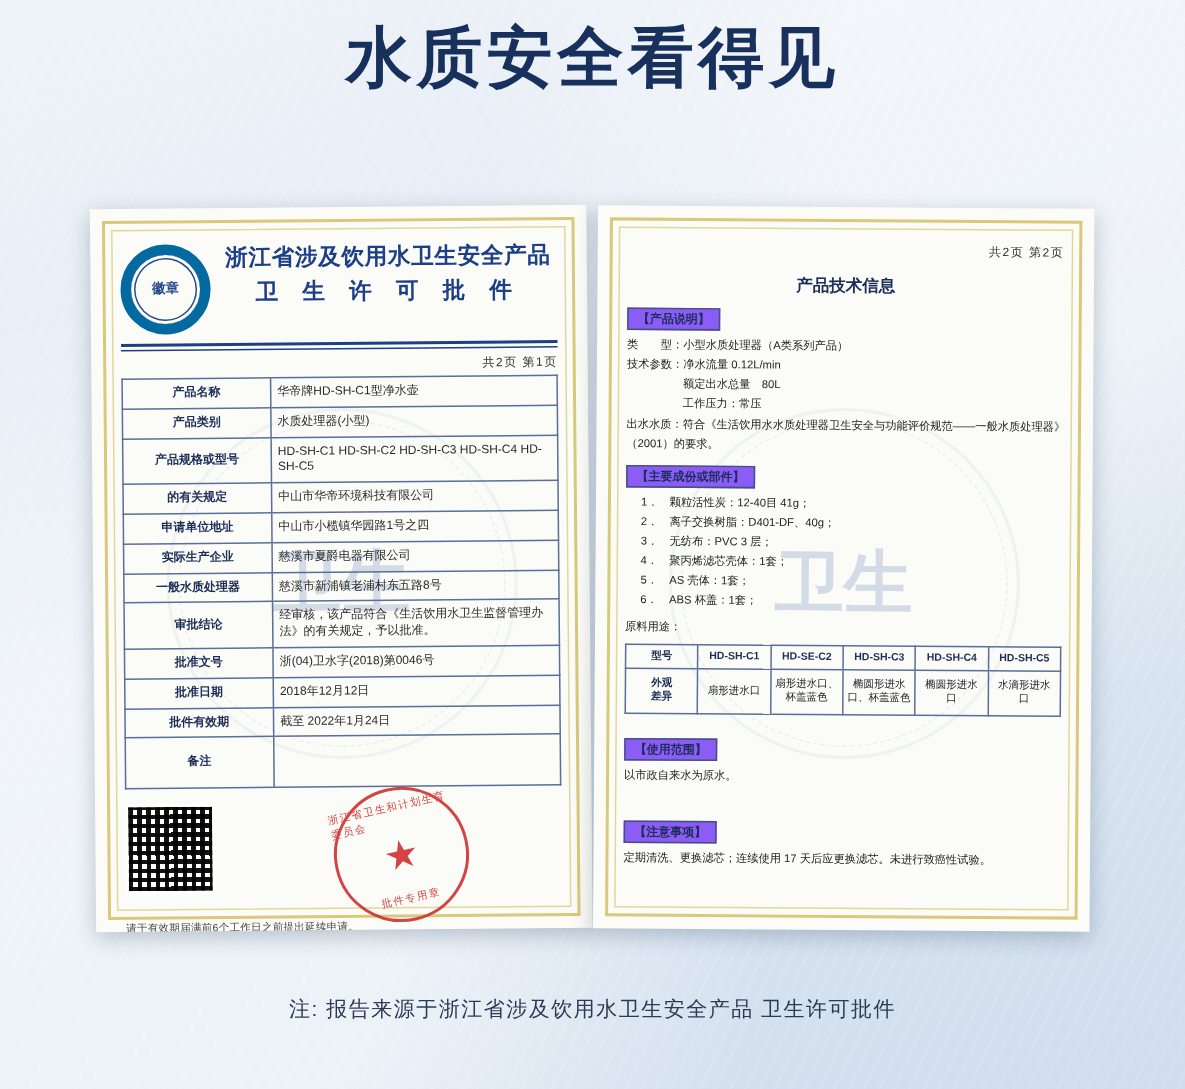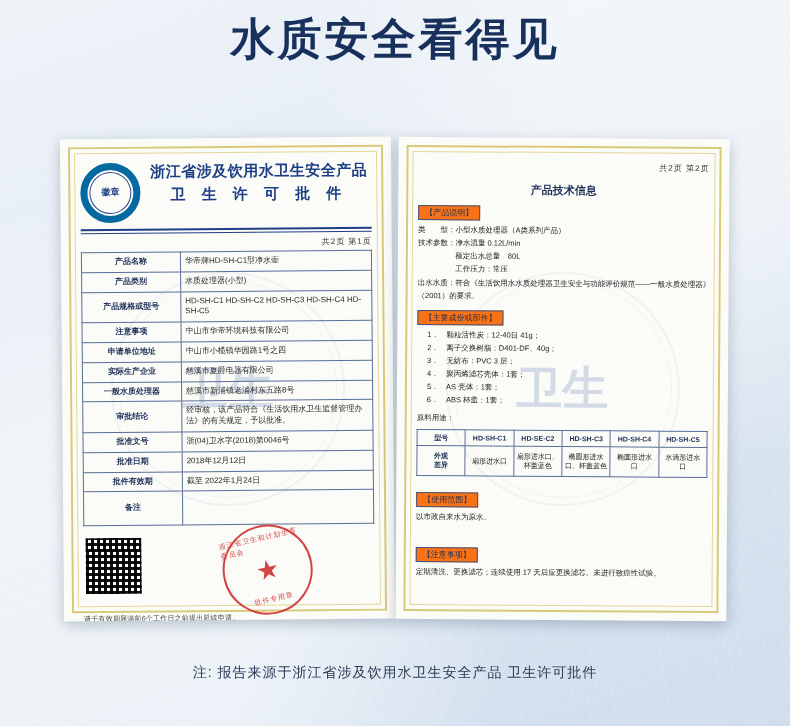--- a/index.html
+++ b/index.html
@@ -108,21 +108,21 @@
   .issuer{
     position:absolute;right:0;bottom:18px;text-align:right;font-size:8px;color:#222;line-height:1.6;
   }
   .note-line{
     position:absolute;left:0;bottom:0;font-size:7px;color:#444;letter-spacing:.2px;
   }
   
   .rp-title{text-align:center;font-size:11px;font-weight:bold;color:#1c2e57;margin-top:10px;}
   .sec-head{
     display:inline-block;border:1px solid #44537d;padding:1px 6px;font-size:8px;
-    color:#1c2e57;font-weight:normal;margin-top:8px;background:#f97316;
+    color:#1c2e57;font-weight:bold;margin-top:8px;background:#8b5cf6;
   }
   .sec-body{font-size:7.5px;color:#222;line-height:1.75;margin-top:3px;}
   .sec-body .ln{white-space:pre;}
   .indent{padding-left:10px;}
   table.mini{
     width:100%;border-collapse:collapse;font-size:7px;color:#222;margin-top:5px;table-layout:fixed;
   }
   table.mini td{border:1px solid #5b6f99;padding:3px 2px;text-align:center;line-height:1.3;}
   table.mini td.hd{font-weight:bold;color:#1c2e57;}
   
@@ -168,21 +168,21 @@
           </tr>
           <tr>
             <td class="label">产品类别</td>
             <td class="val">水质处理器(小型)</td>
           </tr>
           <tr>
             <td class="label">产品规格或型号</td>
             <td class="val">HD-SH-C1 HD-SH-C2 HD-SH-C3 HD-SH-C4 HD-SH-C5</td>
           </tr>
           <tr>
-            <td class="label">注意事项</td>
+            <td class="label">的有关规定</td>
             <td class="val">中山市华帝环境科技有限公司</td>
           </tr>
           <tr>
             <td class="label">申请单位地址</td>
             <td class="val">中山市小榄镇华园路1号之四</td>
           </tr>
           <tr>
             <td class="label">实际生产企业</td>
             <td class="val">慈溪市夏爵电器有限公司</td>
           </tr>

